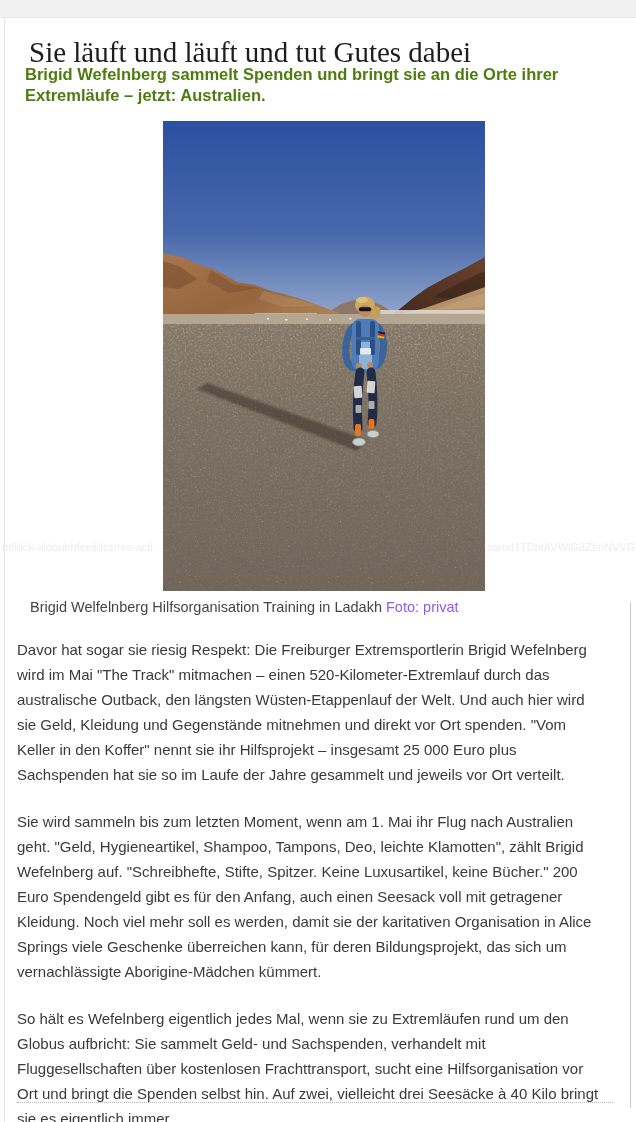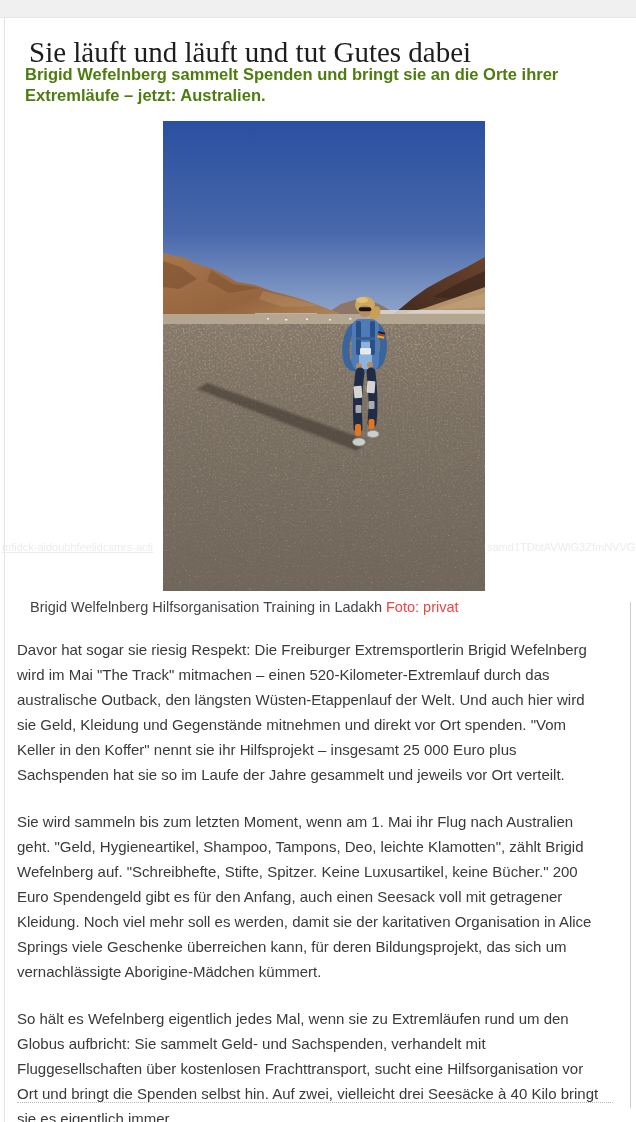--- a/index.html
+++ b/index.html
@@ -30,27 +30,27 @@
     font-size:16.5px;line-height:21px;font-weight:bold;color:#4d7c0f;
   }
   .photo-wrap{
     position:absolute;left:163px;top:121px;width:322px;height:470px;
   }
   .photo-wrap svg{display:block;}
   .watermark{
     position:absolute;top:541px;font-size:11px;color:#ececec;
     white-space:nowrap;overflow:hidden;
   }
-  .wm-left{left:2px;width:160px;text-decoration:underline;}
+  .wm-left{left:2px;width:160px;}
   .wm-right{left:487px;width:148px;}
   .caption-line{
     position:absolute;left:30px;top:599px;width:580px;
     font-size:14.5px;color:#454545;
   }
-  .caption-line .credit{color:#ef4444;}
+  .caption-line .credit{color:#8b5cf6;}
   .body-text{
     position:absolute;left:17px;top:637px;width:597px;
     font-size:15px;line-height:25px;color:#3a3a3a;
   }
   .body-text p{margin:0 8px 22px 0;}
   .dotted-sep{
     position:absolute;left:17px;top:1102px;width:596px;height:0;
     border-top:1px dotted #b8b8b8;
   }
 </style>

